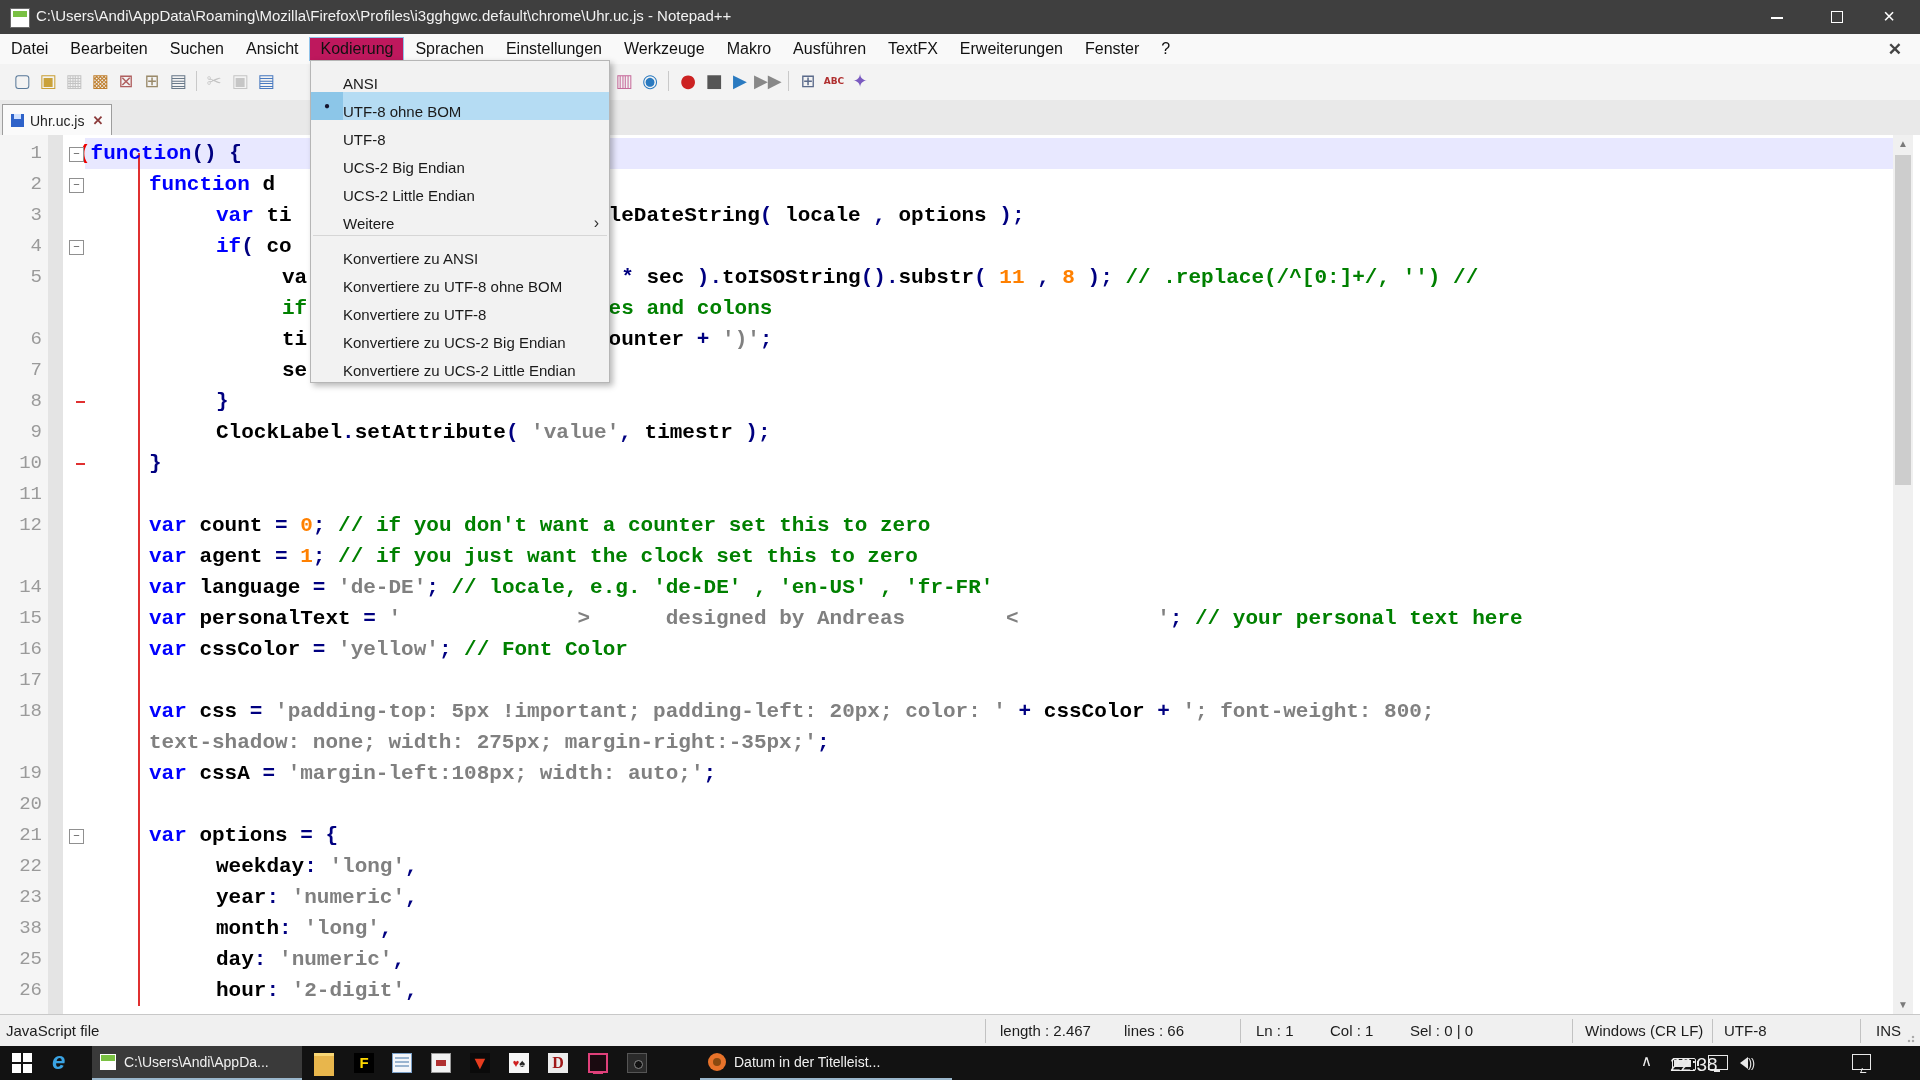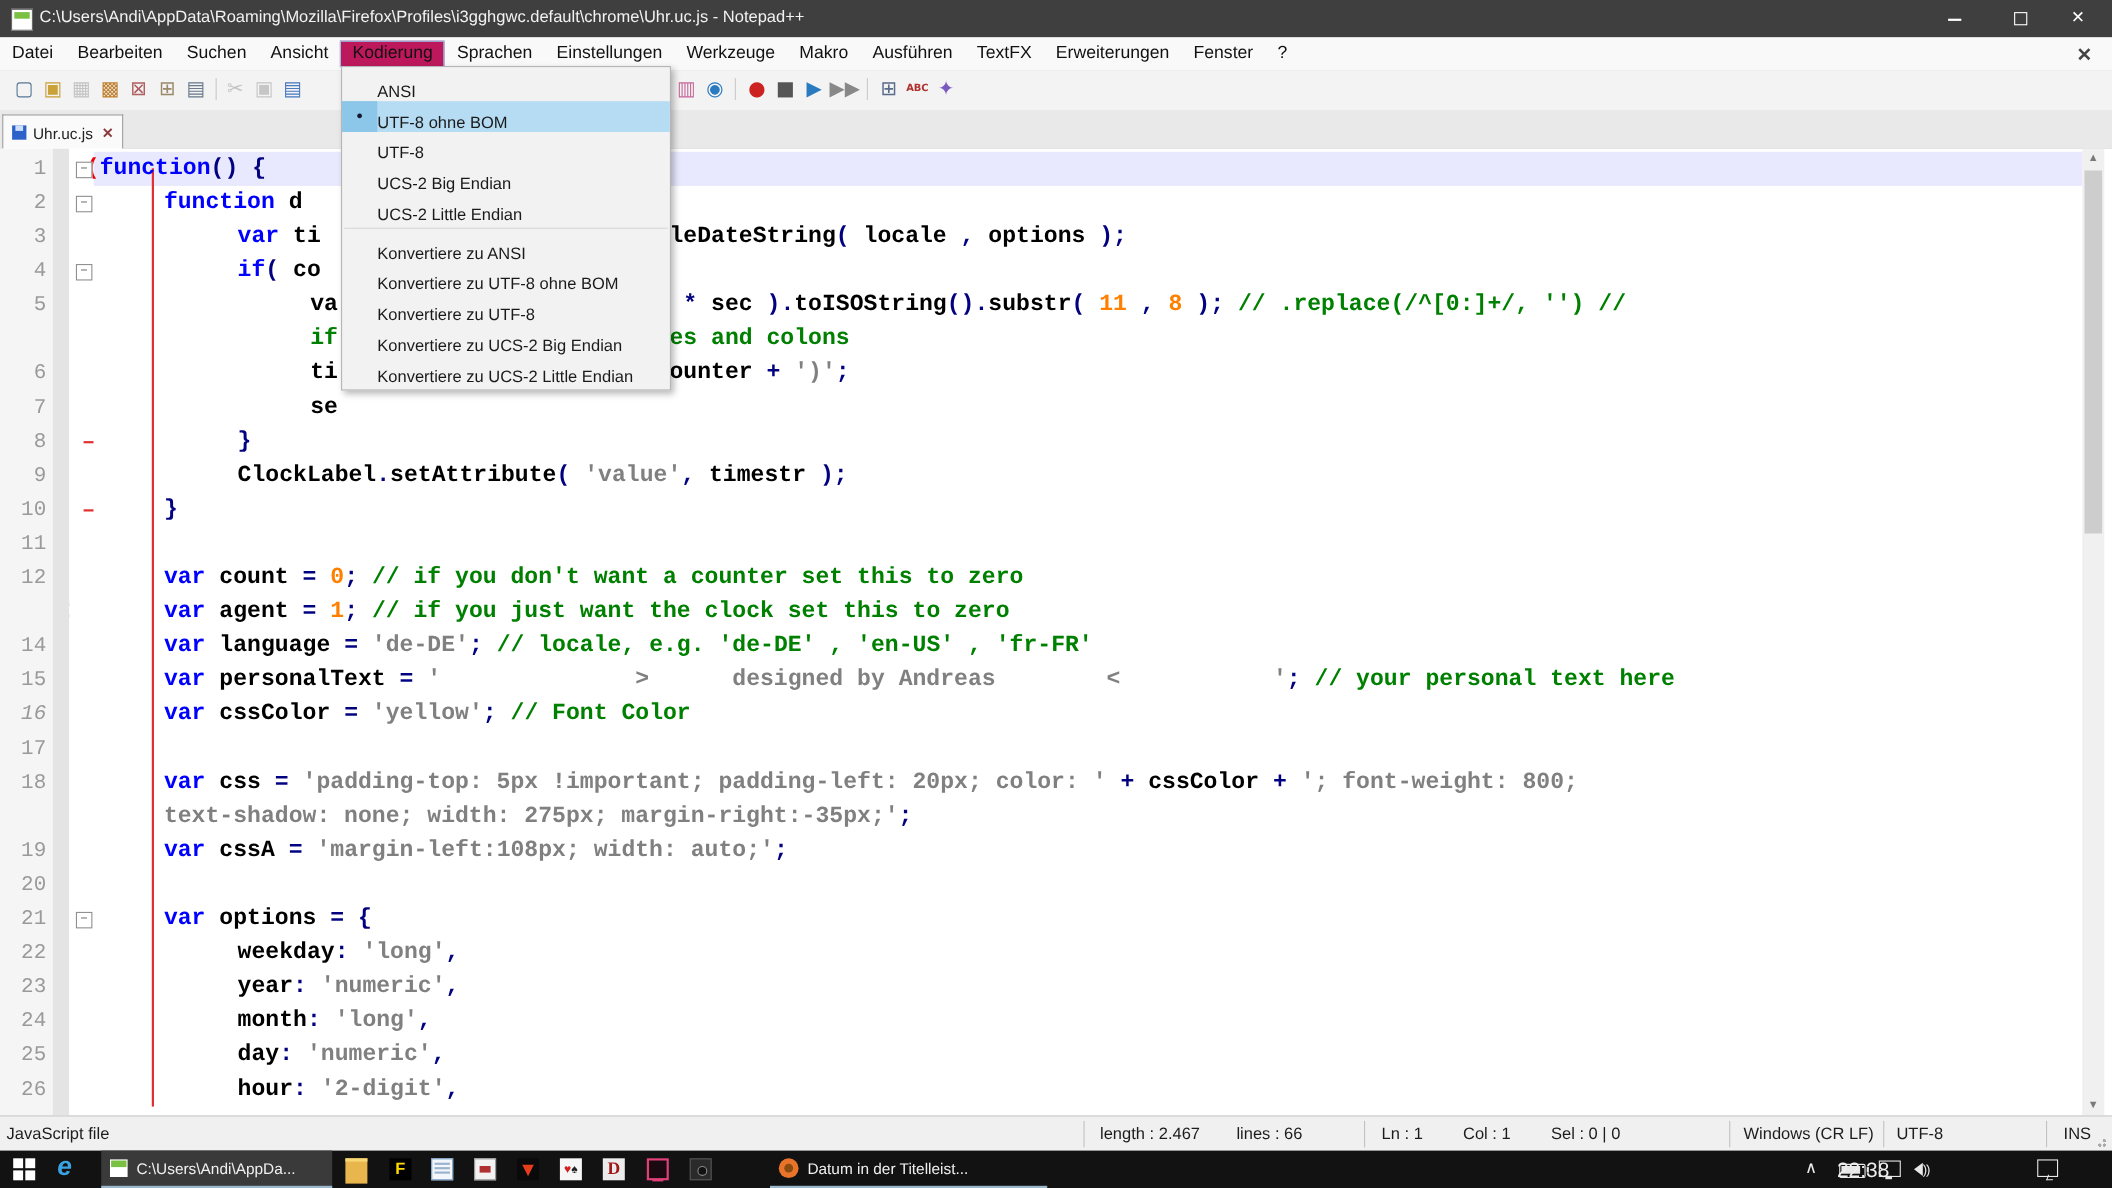--- a/index.html
+++ b/index.html
@@ -198,30 +198,30 @@
         <div class="lnum" style="top: 189px;">6</div>
         <div class="lnum" style="top: 220px;">7</div>
         <div class="lnum" style="top: 251px;">8</div>
         <div class="lnum" style="top: 282px;">9</div>
         <div class="lnum" style="top: 313px;">10</div>
         <div class="lnum" style="top: 344px;">11</div>
         <div class="lnum" style="top: 375px;">12</div>
         <div class="lnum" style="top: 406px; padding-left: 29px;">13</div>
         <div class="lnum" style="top: 437px;">14</div>
         <div class="lnum" style="top: 468px;">15</div>
-        <div class="lnum" style="top: 499px; font-style: italic;">16</div>
+        <div class="lnum" style="top: 499px;">16</div>
         <div class="lnum" style="top: 530px;">17</div>
         <div class="lnum" style="top: 561px;">18</div>
         <div class="lnum" style="top: 592px;"></div>
         <div class="lnum" style="top: 623px;">19</div>
         <div class="lnum" style="top: 654px;">20</div>
         <div class="lnum" style="top: 685px;">21</div>
         <div class="lnum" style="top: 716px;">22</div>
         <div class="lnum" style="top: 747px;">23</div>
-        <div class="lnum" style="top: 778px;">24</div>
+        <div class="lnum" style="top: 778px;">38</div>
         <div class="lnum" style="top: 809px;">25</div>
         <div class="lnum" style="top: 840px;">26</div>
       </div>
     <div id="bk-margin"></div>
     <div id="fold-margin">
         <div id="fold-line"></div>
         <div class="fold-box" style="left: 6px; top: 12px;">−</div>
         <div class="fold-box" style="left: 6px; top: 43px;">−</div>
         <div class="fold-box" style="left: 6px; top: 105px;">−</div>
         <div class="fold-tick" style="left: 13px; top: 266px;"></div>
@@ -279,20 +279,25 @@
         <span class="enc-label">UTF-8</span>
       </div>
       <div class="enc-item">
         <span class="enc-icon-cell"></span>
         <span class="enc-label">UCS-2 Big Endian</span>
       </div>
       <div class="enc-item">
         <span class="enc-icon-cell"></span>
         <span class="enc-label">UCS-2 Little Endian</span>
       </div>
+      <div class="enc-item">
+        <span class="enc-icon-cell"></span>
+        <span class="enc-label">Weitere</span>
+        <span class="enc-arrow">›</span>
+      </div>
       <div class="enc-sep"></div>
       <div class="enc-item">
         <span class="enc-icon-cell"></span>
         <span class="enc-label">Konvertiere zu ANSI</span>
       </div>
       <div class="enc-item">
         <span class="enc-icon-cell"></span>
         <span class="enc-label">Konvertiere zu UTF-8 ohne BOM</span>
       </div>
       <div class="enc-item">

